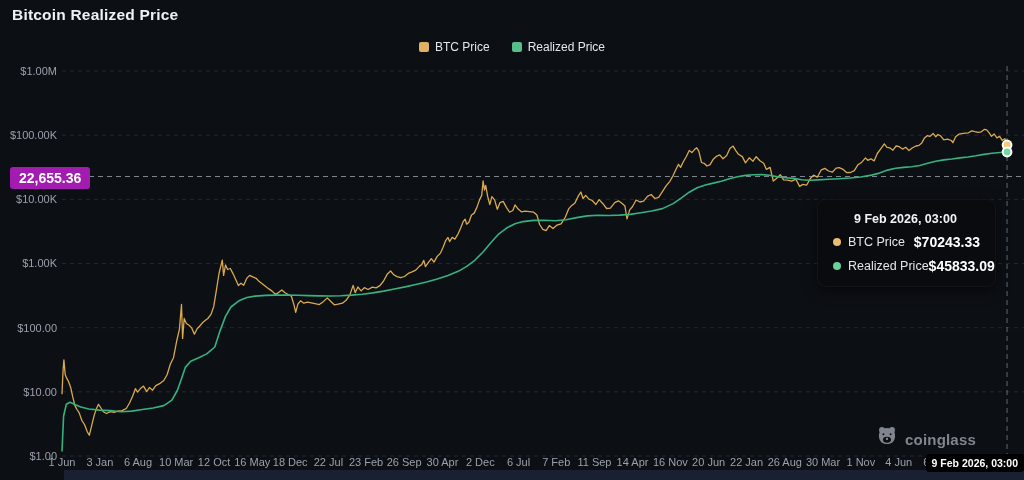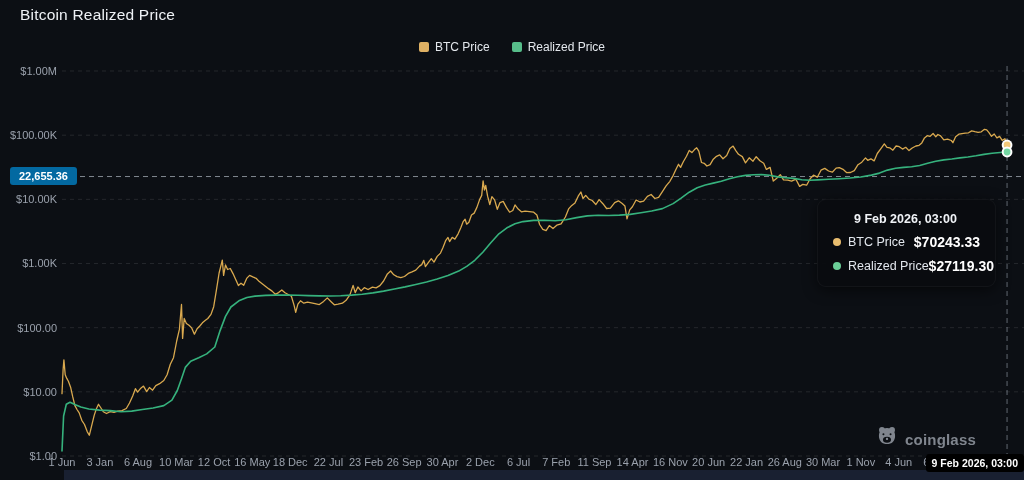--- a/index.html
+++ b/index.html
@@ -1,25 +1,25 @@
 <!DOCTYPE html>
 <html><head>
 <meta charset="utf-8">
 <style>
   html,body{margin:0;padding:0;background:#0c0f14;}
   .stage{position:relative;width:1024px;height:480px;background:#0c0f14;overflow:hidden;
          font-family:"Liberation Sans",sans-serif;}
-  .title{position:absolute;left:20px;top:6px;font-size:15.5px;font-weight:400;color:#eef1f5;letter-spacing:.2px;}
+  .title{position:absolute;left:12px;top:6px;font-size:15.5px;font-weight:700;color:#eef1f5;letter-spacing:.2px;}
   .legend{position:absolute;left:0;right:0;top:40px;display:flex;justify-content:center;align-items:center;gap:22px;}
   .legend-item{display:flex;align-items:center;gap:6px;cursor:pointer;}
   .legend-swatch{width:10px;height:10px;border-radius:2px;}
   .legend-label{font-size:12px;color:#e3e7ec;}
   #chart-svg{position:absolute;left:0;top:0;font-family:"Liberation Sans",sans-serif;}
   .strip{position:absolute;left:64px;right:0;top:470px;height:10px;background:#192031;}
-  .y-badge{position:absolute;left:10px;background:#0369a1;color:#fff;font-size:11px;font-weight:700;
+  .y-badge{position:absolute;left:10px;background:#a21caf;color:#fff;font-size:14px;font-weight:700;
            padding:3px 9px;border-radius:3px;z-index:4;}
   .x-badge{position:absolute;right:0;top:454px;background:#000;color:#fff;font-size:10.5px;font-weight:700;
            padding:3px 6px;border-radius:3px;z-index:6;white-space:nowrap;}
   .tooltip{position:absolute;left:817px;top:199px;width:179px;box-sizing:border-box;
            background:rgba(9,11,15,.97);border:1px solid rgba(255,255,255,.04);border-radius:9px;
            padding:12px 15px;box-shadow:0 3px 14px rgba(0,0,0,.55);z-index:5;}
   .tt-title{font-size:12.5px;font-weight:700;color:#f0f3f7;margin-left:21px;white-space:nowrap;}
   .tt-row{display:flex;align-items:center;margin-top:8px;}
   .tt-dot{width:8px;height:8px;border-radius:50%;margin-right:7px;flex:none;}
   .tt-label{font-size:12.5px;color:#e2e7ed;white-space:nowrap;}
@@ -115,17 +115,17 @@
   <div class="tooltip">
     <div class="tt-title">9 Feb 2026, 03:00</div>
     <div class="tt-row">
       <span class="tt-dot" style="background-color: rgb(232, 189, 111);"></span>
       <span class="tt-label">BTC Price</span>
       <span class="tt-value">$70243.33</span>
     </div>
     <div class="tt-row">
       <span class="tt-dot" style="background-color: rgb(107, 207, 152);"></span>
       <span class="tt-label">Realized Price</span>
-      <span class="tt-value">$27119.30</span>
+      <span class="tt-value">$45833.09</span>
     </div>
   </div>
 
 </div>
 
 </body></html>

